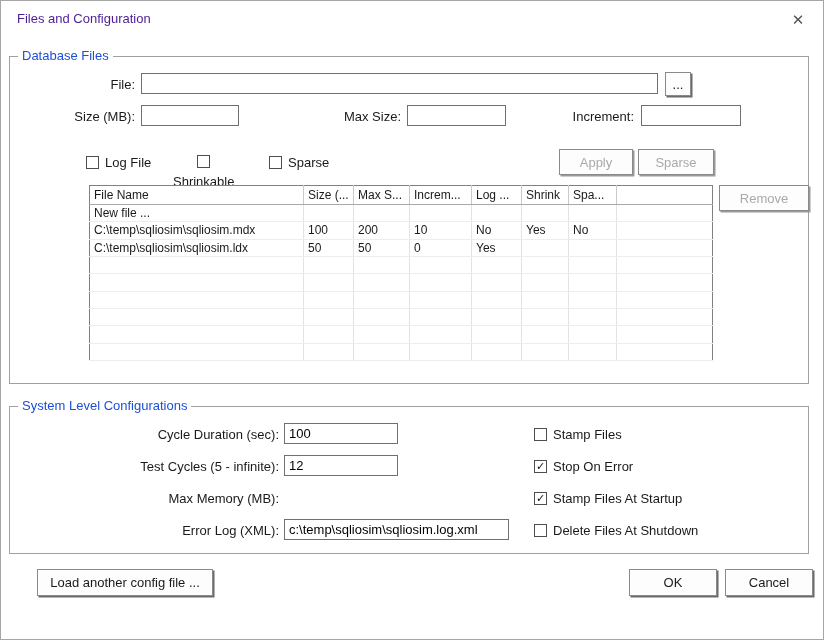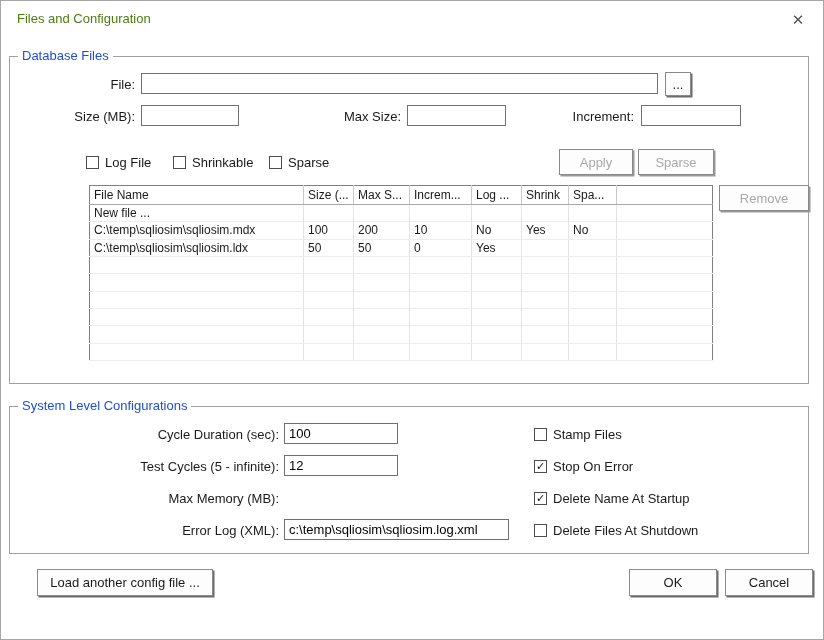--- a/index.html
+++ b/index.html
@@ -1,21 +1,21 @@
 <!DOCTYPE html>
 <html><head>
 <meta charset="utf-8">
 <style>
   * { margin:0; padding:0; box-sizing:border-box; }
   html,body { width:824px; height:640px; }
   body { font-family:"Liberation Sans","DejaVu Sans",sans-serif; font-size:13px; color:#1a1a1a; background:#e9e9e9; }
   .dialog { position:relative; width:824px; height:640px; background:#ffffff; border:1px solid #a6a6a6; overflow:hidden; }
 
   .titlebar { position:absolute; left:0; top:0; width:100%; height:36px; }
-  .titlebar .title { position:absolute; left:16px; top:10px; font-size:13px; color:#4d7c0f; }
+  .titlebar .title { position:absolute; left:16px; top:10px; font-size:13px; color:#4c1d95; }
   .titlebar .close { position:absolute; right:14px; top:8px; width:22px; height:22px; display:flex; align-items:center; justify-content:center; font-size:15px; color:#555; cursor:default; }
 
   .group { position:absolute; border:1px solid #a0a0a0; background:#fff; }
   .glabel { position:absolute; top:-9px; left:8px; background:#fff; padding:0 4px; font-size:13px; color:#1d4ed8; white-space:nowrap; }
 
   .lbl { position:absolute; text-align:right; white-space:nowrap; color:#1a1a1a; }
   .txt { position:absolute; height:21px; border:1px solid #707070; background:#fff; font:13px "Liberation Sans","DejaVu Sans",sans-serif; padding:0 4px; outline:none; }
 
   .btn { position:absolute; display:flex; align-items:center; justify-content:center; background:#fdfdfd; border:1px solid #8a8a8a; box-shadow:1.5px 1.5px 0 0 #6b6b6b; font-size:13px; color:#1a1a1a; cursor:default; white-space:nowrap; }
   .btn.disabled { color:#a9a9a9; box-shadow:1.5px 1.5px 0 0 #9a9a9a; }
@@ -52,21 +52,21 @@
   <span class="lbl" style="left:280px; top:108px; width:120px;">Max Size:</span>
   <input class="txt" style="left: 406px; top: 104px; width: 99px;" value="">
 
   <span class="lbl" style="left:510px; top:108px; width:123px;">Increment:</span>
   <input class="txt" style="left: 640px; top: 104px; width: 100px;" value="">
 
   <div class="cb" style="left:85px; top:154px;">
     <span class="box"></span>
     <span>Log File</span>
   </div>
-  <div class="cb" style="left:172px; top:154px;">
+  <div class="cb" style="left:172px; top:154px;flex-direction:column;">
     <span class="box"></span>
     <span>Shrinkable</span>
   </div>
   <div class="cb" style="left:268px; top:154px;">
     <span class="box"></span>
     <span>Sparse</span>
   </div>
 
   <div class="btn disabled" style="left:558px; top:148px; width:74px; height:26px;">Apply</div>
   <div class="btn disabled" style="left:637px; top:148px; width:76px; height:26px;">Sparse</div>
@@ -209,21 +209,21 @@
   <div class="cb" style="left:533px; top:426px;">
     <span class="box"></span>
     <span>Stamp Files</span>
   </div>
   <div class="cb" style="left:533px; top:458px;">
     <span class="box">✓</span>
     <span>Stop On Error</span>
   </div>
   <div class="cb" style="left:533px; top:490px;">
     <span class="box">✓</span>
-    <span>Delete Name At Startup</span>
+    <span>Stamp Files At Startup</span>
   </div>
   <div class="cb" style="left:533px; top:522px;">
     <span class="box"></span>
     <span>Delete Files At Shutdown</span>
   </div>
 
   <div class="btn" style="left:36px; top:568px; width:176px; height:27px;">Load another config file ...</div>
   <div class="btn" style="left:628px; top:568px; width:88px; height:27px;">OK</div>
   <div class="btn" style="left:724px; top:568px; width:88px; height:27px;">Cancel</div>
 

